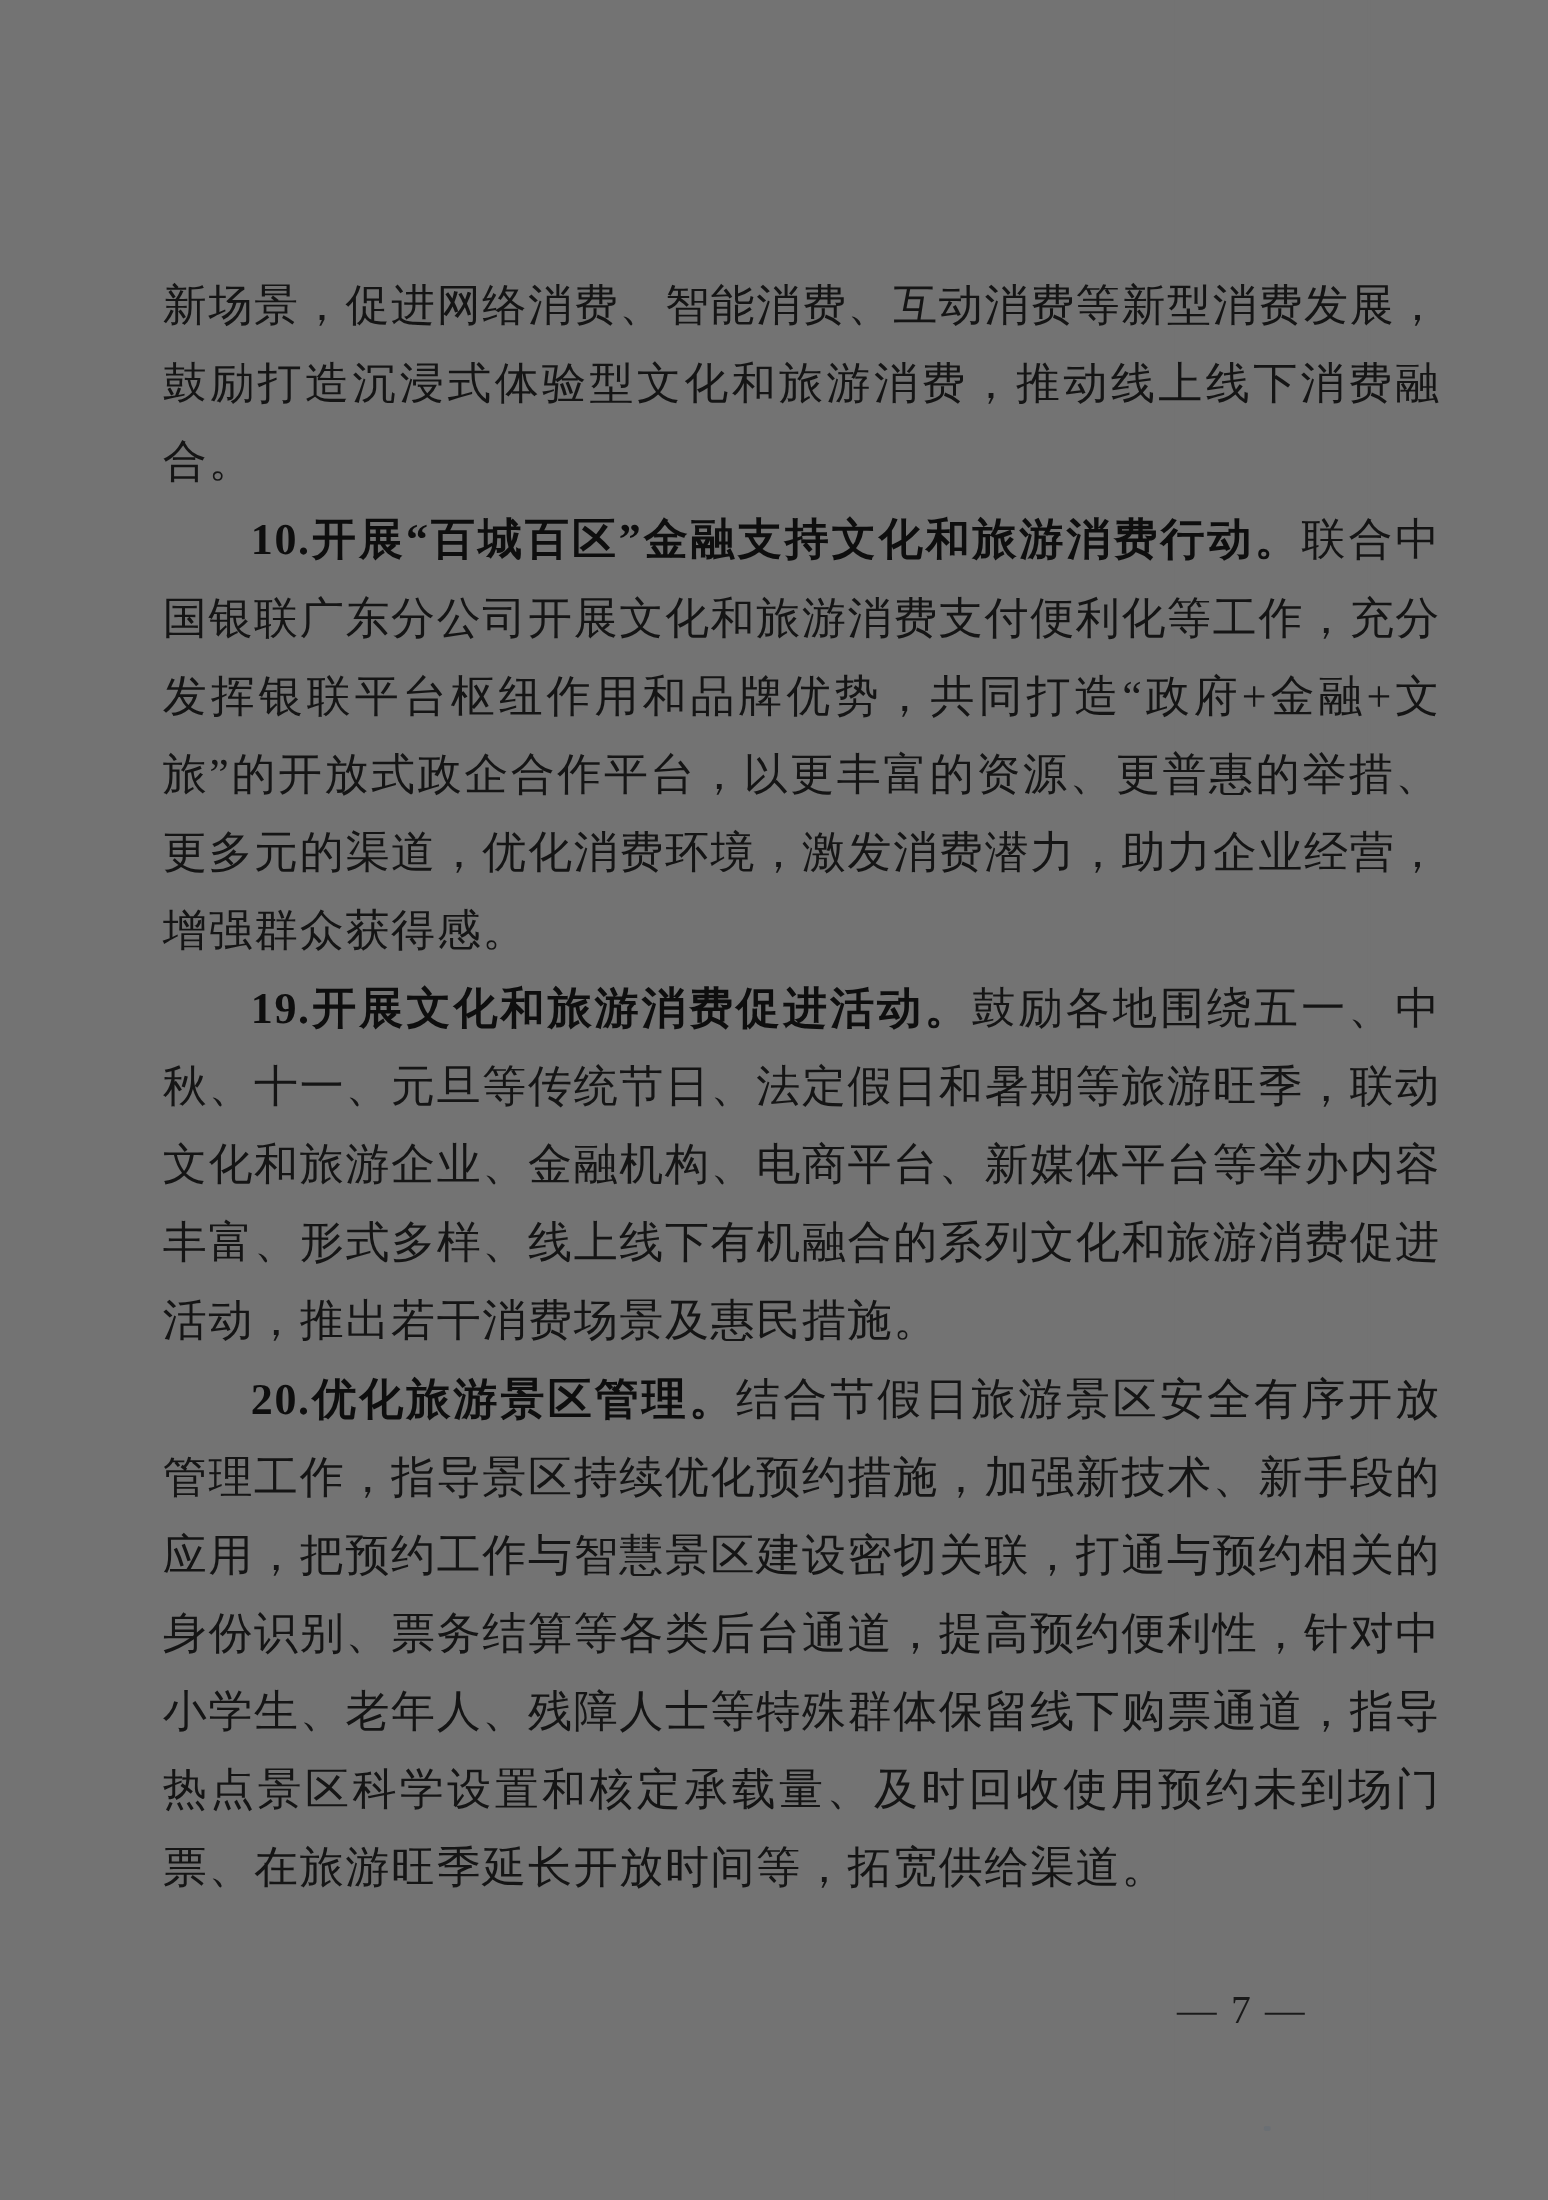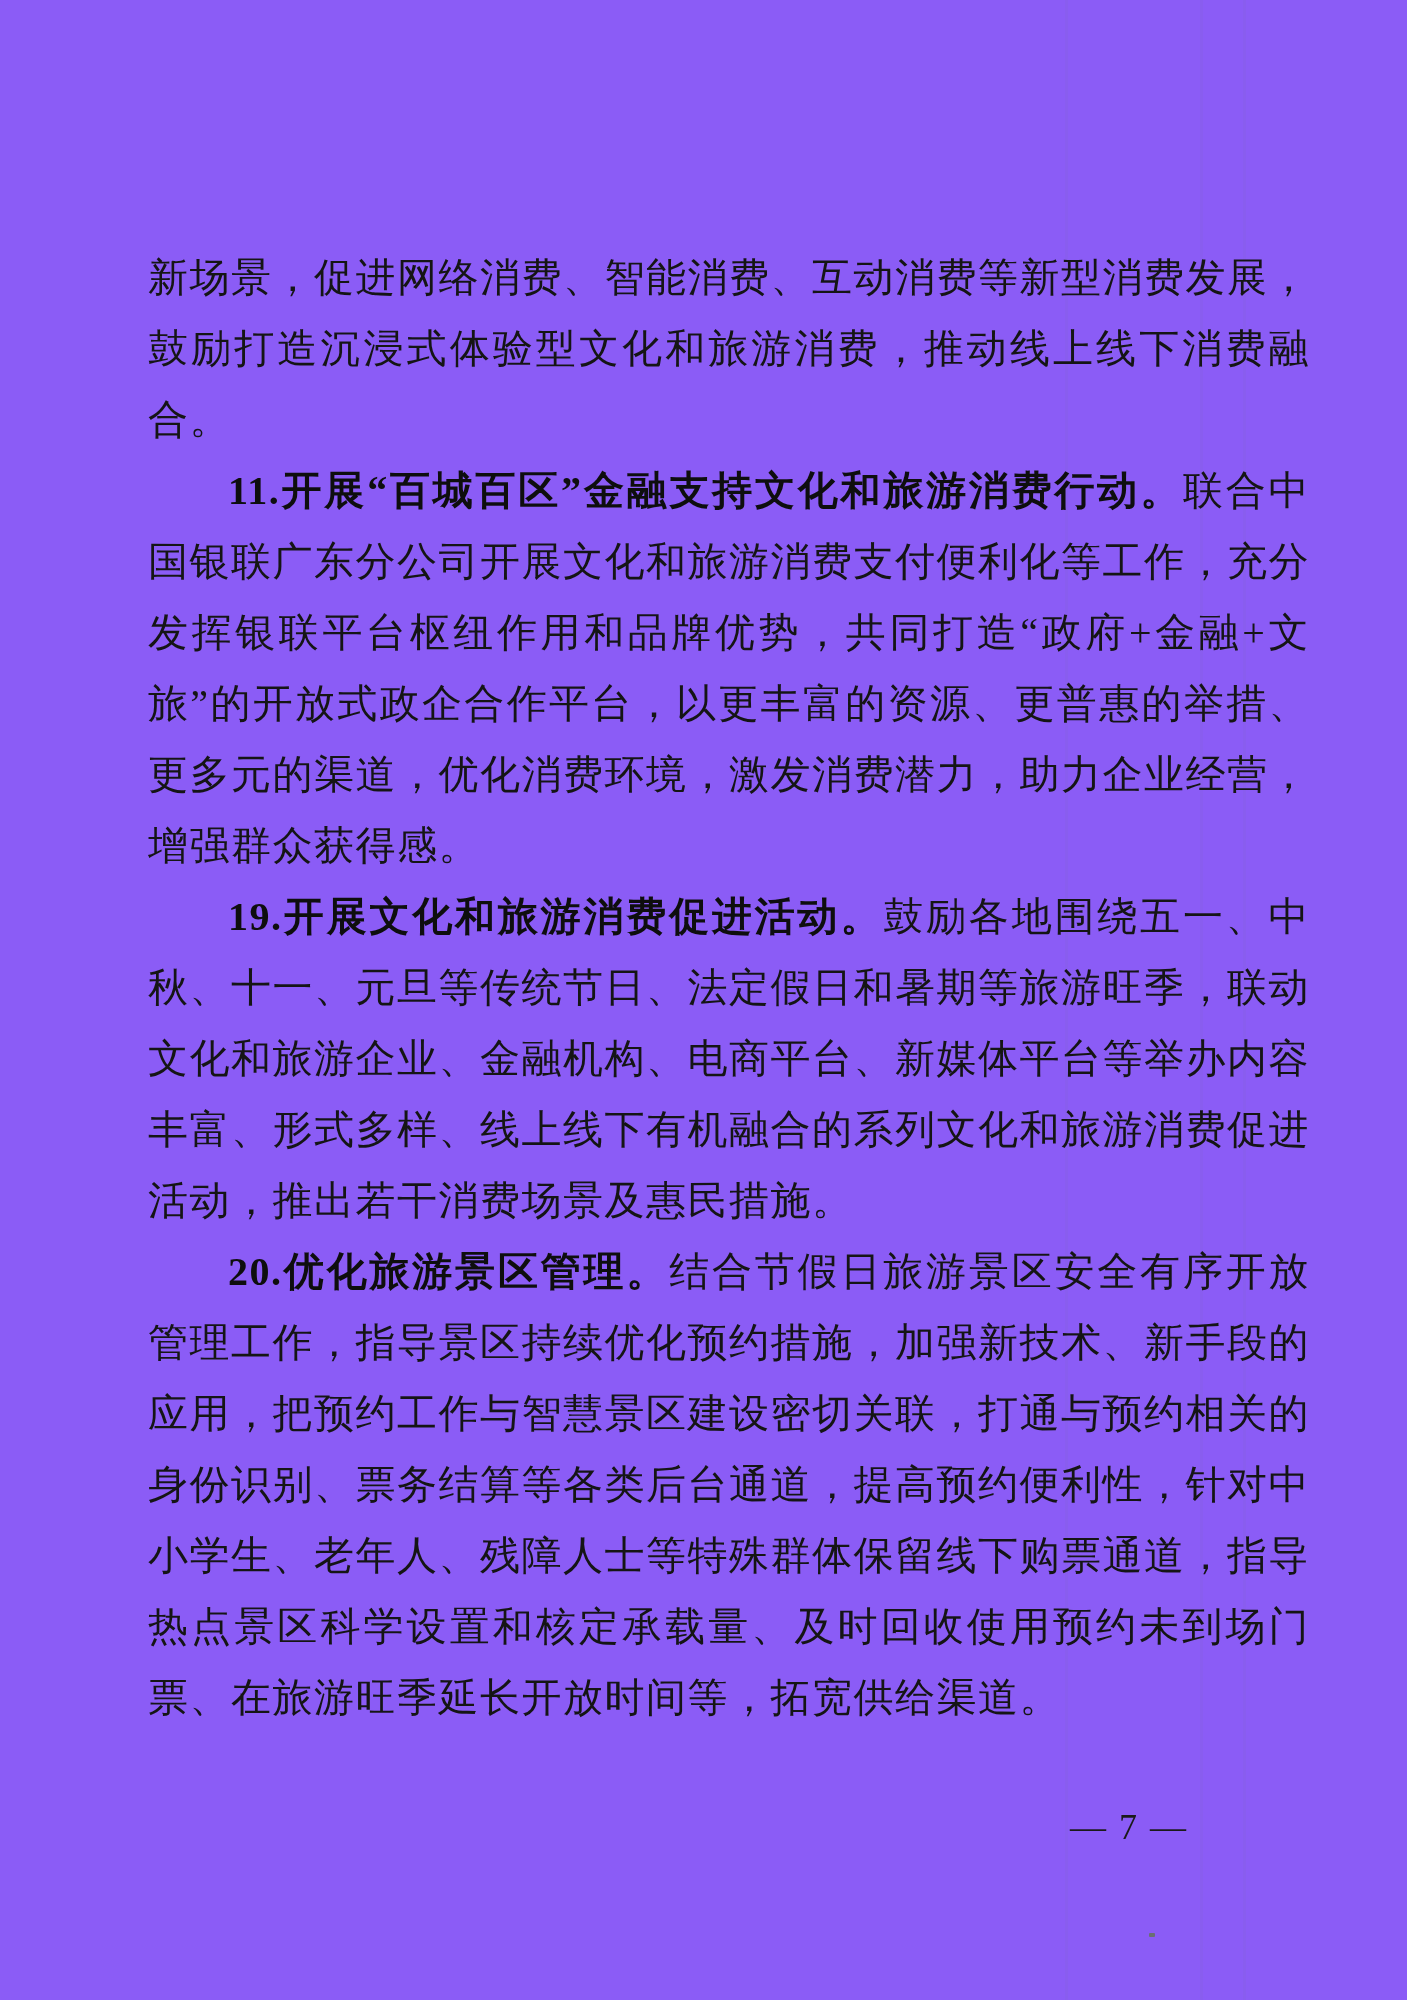--- a/index.html
+++ b/index.html
@@ -4,21 +4,21 @@
 <style>
   html, body {
     margin: 0;
     padding: 0;
     background: #e8e8e8;
   }
   .page {
     position: relative;
     width: 1407px;
     height: 2000px;
-    background: #8b5cf6;
+    background: #737373;
     overflow: hidden;
     font-family: "Liberation Serif", "DejaVu Serif", serif;
     color: #151515;
   }
   
   .streak {
     position: absolute;
     top: 0;
     bottom: 0;
     width: 3px;
@@ -77,21 +77,21 @@
 <div class="page">
 
   <div class="streak s1"></div>
   <div class="streak s2"></div>
   <div class="streak s3"></div>
 
   <div class="content">
 
     <p class="para continuation"><span>新场景，促进网络消费、智能消费、互动消费等新型消费发展，鼓励打造沉浸式体验型文化和旅游消费，推动线上线下消费融合。</span></p>
 
-    <p class="para"><span class="lead">11.开展“百城百区”金融支持文化和旅游消费行动。</span><span>联合中国银联广东分公司开展文化和旅游消费支付便利化等工作，充分发挥银联平台枢纽作用和品牌优势，共同打造“政府+金融+文旅”的开放式政企合作平台，以更丰富的资源、更普惠的举措、更多元的渠道，优化消费环境，激发消费潜力，助力企业经营，增强群众获得感。</span></p>
+    <p class="para"><span class="lead">10.开展“百城百区”金融支持文化和旅游消费行动。</span><span>联合中国银联广东分公司开展文化和旅游消费支付便利化等工作，充分发挥银联平台枢纽作用和品牌优势，共同打造“政府+金融+文旅”的开放式政企合作平台，以更丰富的资源、更普惠的举措、更多元的渠道，优化消费环境，激发消费潜力，助力企业经营，增强群众获得感。</span></p>
 
     <p class="para"><span class="lead">19.开展文化和旅游消费促进活动。</span><span>鼓励各地围绕五一、中秋、十一、元旦等传统节日、法定假日和暑期等旅游旺季，联动文化和旅游企业、金融机构、电商平台、新媒体平台等举办内容丰富、形式多样、线上线下有机融合的系列文化和旅游消费促进活动，推出若干消费场景及惠民措施。</span></p>
 
     <p class="para"><span class="lead">20.优化旅游景区管理。</span><span>结合节假日旅游景区安全有序开放管理工作，指导景区持续优化预约措施，加强新技术、新手段的应用，把预约工作与智慧景区建设密切关联，打通与预约相关的身份识别、票务结算等各类后台通道，提高预约便利性，针对中小学生、老年人、残障人士等特殊群体保留线下购票通道，指导热点景区科学设置和核定承载量、及时回收使用预约未到场门票、在旅游旺季延长开放时间等，拓宽供给渠道。</span></p>
 
   </div>
 
   <div class="page-footer">— 7 —</div>
 
   <div class="artifact-dot"></div>

